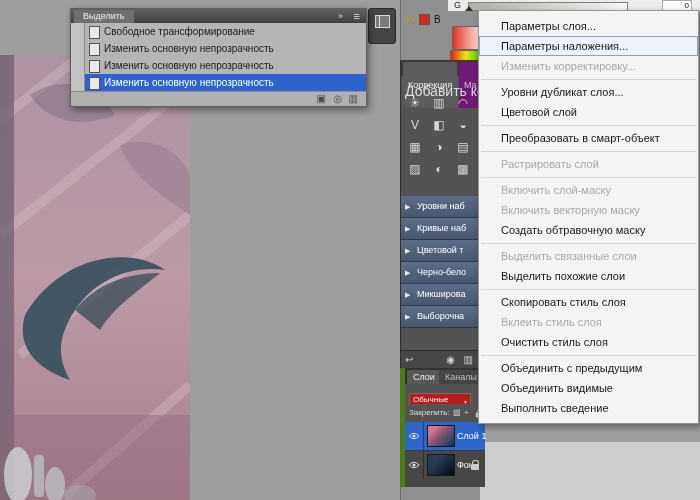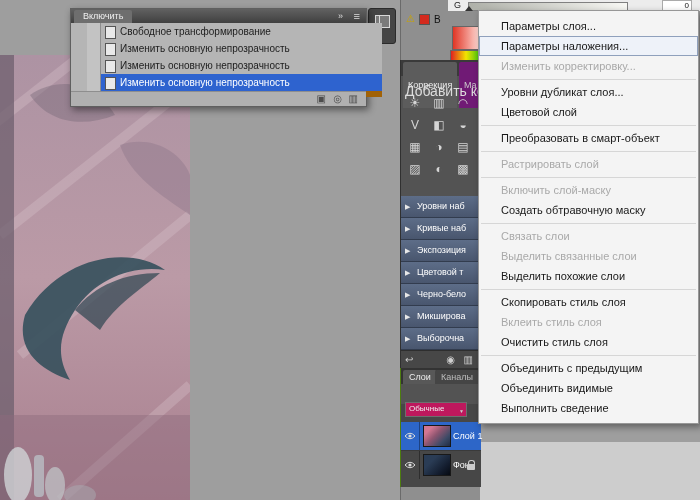--- a/index.html
+++ b/index.html
@@ -47,27 +47,27 @@
   .adj-grid{position:absolute;left:2px;top:32px;width:76px}
   .adj-ic{display:inline-block;width:24px;height:22px;text-align:center;line-height:22px;font-size:12px;color:#d5d5d5}
   .presets{position:absolute;left:0;top:136px;width:80px}
   .preset{height:21px;background:linear-gradient(#5d6d88,#49566e);border-bottom:1px solid #323c4e;color:#fff;
           font-size:9px;line-height:21px;padding-left:16px;position:relative;white-space:nowrap;overflow:hidden}
   .preset .tri{position:absolute;left:4px;top:0;font-size:7px;color:#e8e8e8;line-height:21px}
   .adj-foot{position:absolute;left:0;top:290px;width:80px;height:18px;background:#474747;border-top:1px solid #2e2e2e}
   .adj-foot span{position:absolute;top:0;font-size:10px;line-height:18px;color:#cfcfcf}
 
   
-  .layers{left:400px;top:368px;width:80px;height:119px;background:#474747;z-index:10;border-left:1px solid #4d7c0f}
+  .layers{left:400px;top:368px;width:80px;height:119px;background:#474747;z-index:10;border-left:5px solid #4d7c0f}
   .l-tabs{position:absolute;left:0;top:0;width:80px;height:16px;background:#333}
   .l-tab{position:absolute;left:2px;top:2px;height:14px;line-height:14px;padding:0 6px;background:#585858;
          color:#eee;font-size:9px;border-radius:2px 2px 0 0;white-space:nowrap}
   .l-tab2{left:34px;background:#454545;color:#bbb}
   .l-ctrl{position:absolute;left:0;top:16px;width:80px;height:20px;background:#535353}
-  .l-select{position:absolute;left:4px;top:18px;width:54px;height:13px;background:#be185d;border:1px solid #6e6e6e;
+  .l-select{position:absolute;left:4px;top:9px;width:54px;height:13px;background:#b91c1c;border:1px solid #6e6e6e;
             color:#eee;font-size:8px;line-height:11px;padding:0 3px;white-space:nowrap}
   .l-select .arr{position:absolute;right:2px;top:3px;font-size:5px;color:#ccc}
   .l-lockrow{position:absolute;left:0;top:36px;width:80px;height:18px;background:#535353;border-bottom:1px solid #3a3a3a}
   .l-locklabel{position:absolute;left:4px;top:0;font-size:8px;color:#ddd;line-height:18px}
   .l-lockic{position:absolute;top:0;font-size:8px;color:#ccc;line-height:18px}
   .l-row{position:absolute;left:0;width:80px;height:28px}
   .l-row1{top:54px;background:#2d66c8}
   .l-row2{top:82px;background:#474747;border-top:1px solid #3a3a3a}
   .l-eye{position:absolute;left:0;top:0;width:18px;height:28px;border-right:1px solid rgba(0,0,0,.35);
          display:flex;align-items:center;justify-content:center}
@@ -82,21 +82,21 @@
   .lock-small{left:70px;top:8px;transform:scale(.8)}
 
   
   .history{left:70px;top:8px;width:295px;height:97px;background:#b5b5b5;border:1px solid #5f5f5f;
            box-shadow:2px 3px 7px rgba(0,0,0,.45);z-index:40}
   .h-head{position:absolute;left:0;top:0;width:100%;height:14px;background:linear-gradient(#616161,#404040)}
   .h-tab{position:absolute;left:3px;top:1px;height:13px;line-height:13px;padding:0 9px;background:#6e6e6e;
          color:#f0f0f0;font-size:9px;border-radius:2px 2px 0 0}
   .h-ic1{position:absolute;right:24px;top:1px;color:#ddd;font-size:9px;letter-spacing:-1px;line-height:13px}
   .h-ic2{position:absolute;right:6px;top:0;color:#ddd;font-size:11px;line-height:14px}
-  .h-row{position:absolute;left:16px;width:100%;height:17px;border-bottom:6px solid #a16207;background:#b5b5b5}
+  .h-row{position:absolute;left:0;width:100%;height:17px;border-bottom:1px solid #a16207;background:#b5b5b5}
   .h-check{position:absolute;left:0;top:0;width:13px;height:17px;background:#c3c3c3;border-right:1px solid #8e8e8e}
   .h-doc{position:absolute;left:18px;top:3px;width:9px;height:11px;background:#e9e9e9;border:1px solid #555}
   .h-label{position:absolute;left:33px;top:0;line-height:17px;font-size:10px;color:#1c1c1c;white-space:nowrap}
   .h-row.sel{background:#2e63cf}
   .h-row.sel .h-label{color:#fff}
   .h-foot{position:absolute;left:0;bottom:0;width:100%;height:14px;background:#b0b0b0;border-top:1px solid #8e8e8e}
   .h-foot span{position:absolute;top:0;font-size:10px;color:#4c4c4c;line-height:14px}
 
   
   .menu{left:478px;top:10px;width:219px;background:#f4f4f4;border:1px solid #979797;
@@ -166,21 +166,20 @@
     <span class="adj-tab">Коррекция</span>
     <span class="adj-tab adj-tab2">Ма</span>
   </div>
   <div class="adj-head">Добавить корре</div>
   <div class="adj-grid">
     <span class="adj-ic">☀</span><span class="adj-ic">▥</span><span class="adj-ic">◠</span><span class="adj-ic">V</span><span class="adj-ic">◧</span><span class="adj-ic">◒</span><span class="adj-ic">▦</span><span class="adj-ic">◑</span><span class="adj-ic">▤</span><span class="adj-ic">▨</span><span class="adj-ic">◐</span><span class="adj-ic">▩</span>
   </div>
   <div class="presets">
     <div class="preset"><span class="tri">▶</span><span>Уровни наб</span></div>
     <div class="preset"><span class="tri">▶</span><span>Кривые наб</span></div>
-    <div class="preset"><span class="tri">▶</span><span>Экспозиция</span></div>
     <div class="preset"><span class="tri">▶</span><span>Цветовой т</span></div>
     <div class="preset"><span class="tri">▶</span><span>Черно-бело</span></div>
     <div class="preset"><span class="tri">▶</span><span>Микширова</span></div>
     <div class="preset"><span class="tri">▶</span><span>Выборочна</span></div>
   </div>
   <div class="adj-foot">
     <span style="left:4px">↩</span>
     <span style="right:26px">◉</span>
     <span style="right:8px">▥</span>
   </div>
@@ -189,20 +188,26 @@
 <div class="abs layers">
   <div class="l-tabs">
     <span class="l-tab">Слои</span>
     <span class="l-tab l-tab2">Каналы</span>
   </div>
   <div class="l-ctrl">
     <span class="l-select">
       <span>Обычные</span>
       <span class="arr">▼</span>
     </span>
+  </div>
+  <div class="l-lockrow">
+    <span class="l-locklabel">Закрепить:</span>
+    <span class="l-lockic" style="left:48px">▨</span>
+    <span class="l-lockic" style="left:59px">+</span>
+    <span class="lock lock-small"></span>
   </div>
   <div class="l-row l-row1">
     <span class="l-eye">
       <svg width="12" height="8" viewBox="0 0 12 8">
         <path d="M1 4 Q6 -1.5 11 4 Q6 9.5 1 4 Z" fill="none" stroke="#ddd" stroke-width="1"></path>
         <circle cx="6" cy="4" r="1.6" fill="#ddd"></circle>
       </svg>
     </span>
     <span class="l-thumb t1"></span>
     <span class="l-name">Слой 1</span>
@@ -215,21 +220,21 @@
       </svg>
     </span>
     <span class="l-thumb t2"></span>
     <span class="l-name">Фон</span>
     <span class="lock lock-row2"></span>
   </div>
 </div>
 
 <div class="abs history">
   <div class="h-head">
-    <span class="h-tab">Включить</span>
+    <span class="h-tab">Выделить</span>
     <span class="h-ic1">»</span>
     <span class="h-ic2">≡</span>
   </div>
   <div class="h-row" style="top:14px">
     <span class="h-check"></span>
     <span class="h-doc"></span>
     <span class="h-label">Свободное трансформирование</span>
   </div>
   <div class="h-row" style="top:31px">
     <span class="h-check"></span>
@@ -259,23 +264,23 @@
   <div class="mi dis">Изменить корректировку...</div>
   <div class="sep"></div>
   <div class="mi">Уровни дубликат слоя...</div>
   <div class="mi">Цветовой слой</div>
   <div class="sep"></div>
   <div class="mi">Преобразовать в смарт-объект</div>
   <div class="sep"></div>
   <div class="mi dis">Растрировать слой</div>
   <div class="sep"></div>
   <div class="mi dis">Включить слой-маску</div>
+  <div class="mi dis">Включить векторную маску</div>
   <div class="mi">Создать обтравочную маску</div>
   <div class="sep"></div>
-  <div class="mi dis">Связать слои</div>
   <div class="mi dis">Выделить связанные слои</div>
   <div class="mi">Выделить похожие слои</div>
   <div class="sep"></div>
   <div class="mi">Скопировать стиль слоя</div>
   <div class="mi dis">Вклеить стиль слоя</div>
   <div class="mi">Очистить стиль слоя</div>
   <div class="sep"></div>
   <div class="mi">Объединить с предыдущим</div>
   <div class="mi">Объединить видимые</div>
   <div class="mi">Выполнить сведение</div>

